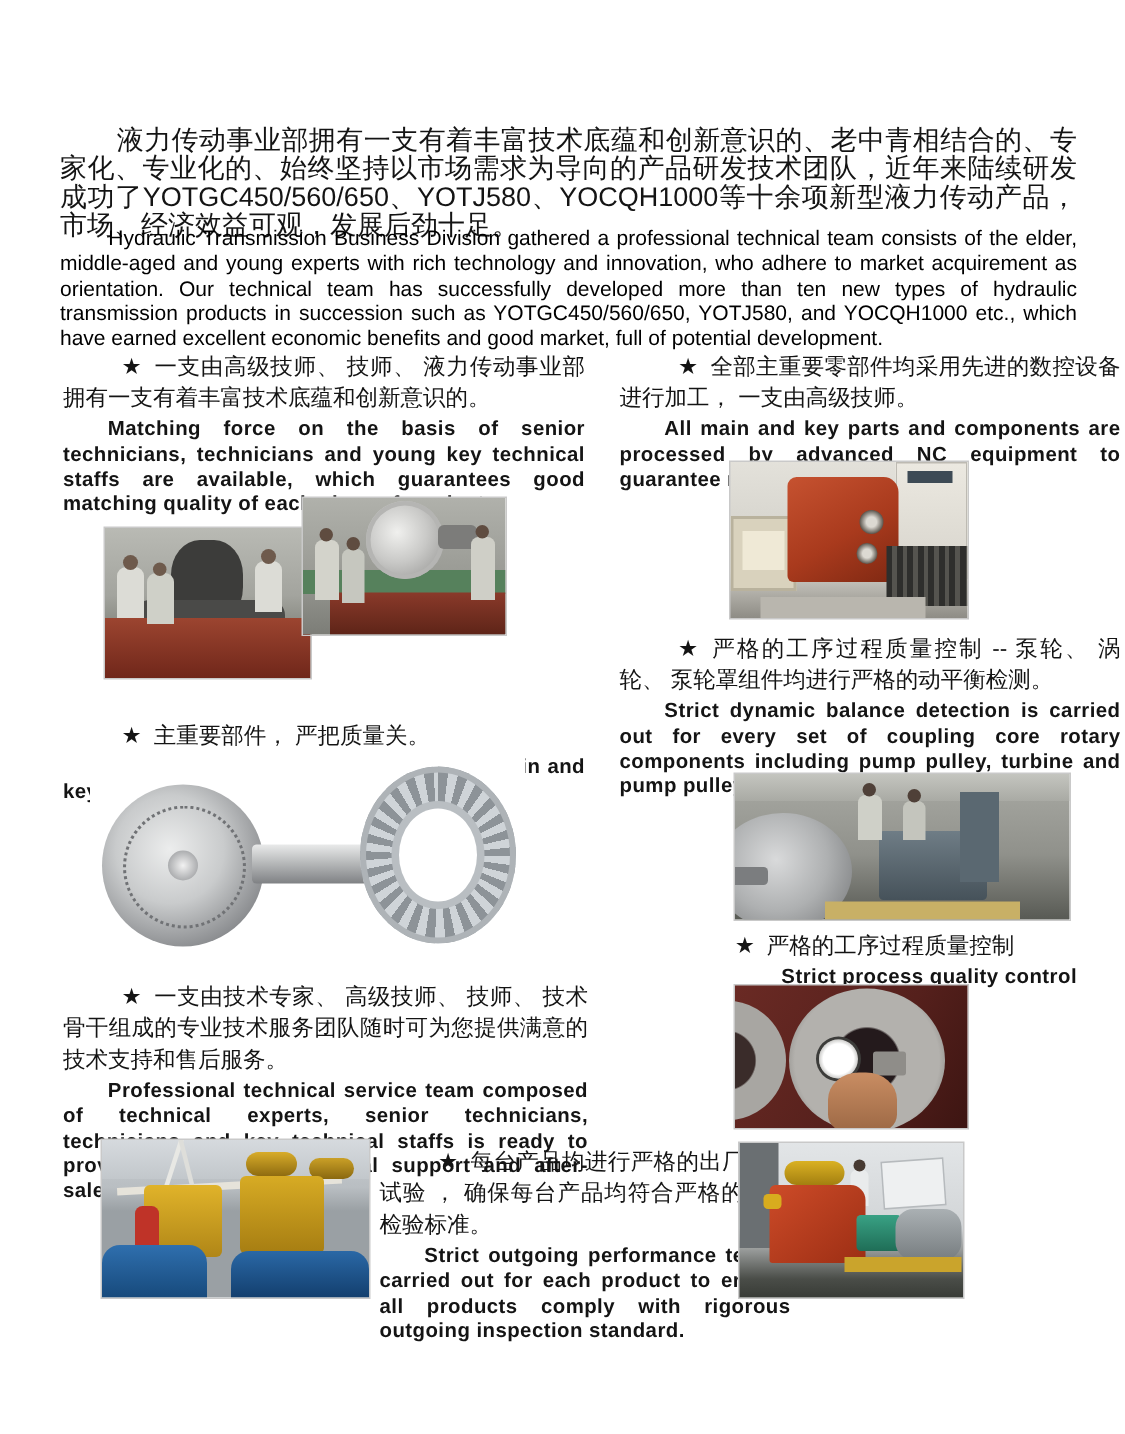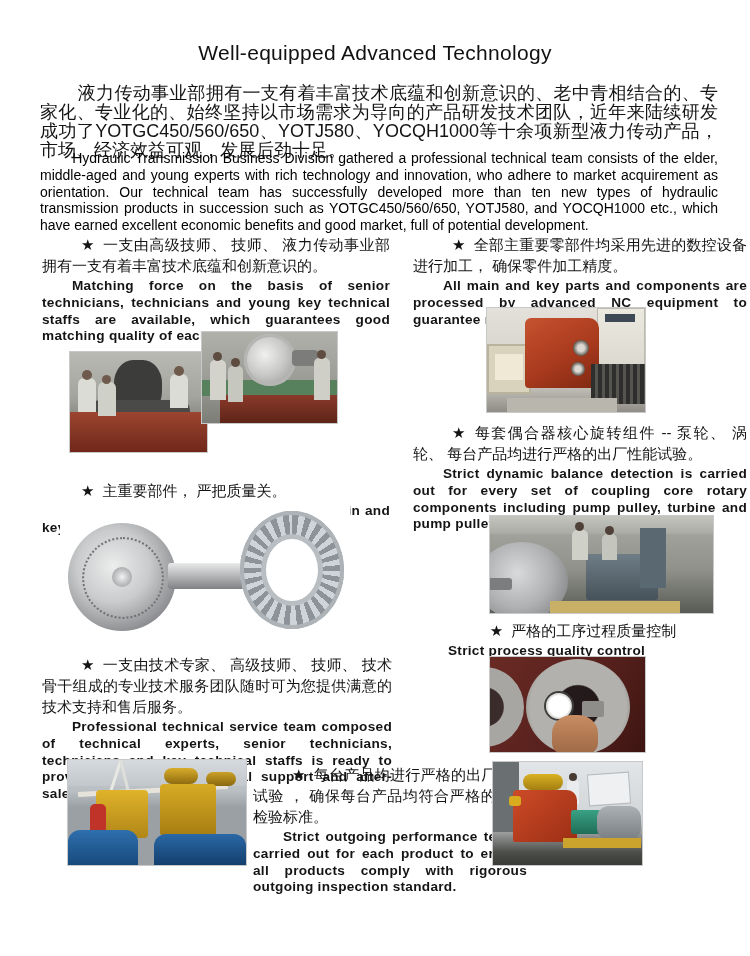--- a/index.html
+++ b/index.html
@@ -139,39 +139,38 @@
   #ph-tr .h1{left:76px;top:11px;width:8px;height:8px;background:#473a32;border-radius:50%;}
   
   #blk-l1{left:42px;top:234px;width:348px;}
   #blk-l2{left:42px;top:463px;width:348px;margin-top:17px;}
   #blk-l3{left:42px;top:654px;width:350px;}
   #blk-r1{left:413px;top:234px;width:334px;}
   #blk-r2{left:413px;top:422px;width:334px;}
   #blk-r3{left:448px;top:620px;width:270px;}
   #blk-bottom{left:253px;top:764px;width:274px;}
   #blk-r3 .cn{text-align:center;text-indent:0;}
-  #blk-r3 .en{text-align:left;text-indent:0;}
+  #blk-r3 .en{text-align:right;text-indent:0;}
 </style>
 </head>
 <body>
 
 <div id="page">
 
-  <div class="abs" id="subtitle">Well-equipped  Advanced Technology</div>
 
   <p class="abs para-cn" id="intro-cn">液力传动事业部拥有一支有着丰富技术底蕴和创新意识的、老中青相结合的、专家化、专业化的、始终坚持以市场需求为导向的产品研发技术团队，近年来陆续研发成功了YOTGC450/560/650、YOTJ580、YOCQH1000等十余项新型液力传动产品，市场、经济效益可观，发展后劲十足。</p>
   <p class="abs para-en" id="intro-en">Hydraulic Transmission Business Division gathered a professional technical team consists of the elder, middle-aged and young experts with rich technology and innovation, who adhere to market acquirement as orientation. Our technical team has successfully developed more than ten new types of hydraulic transmission products in succession such as YOTGC450/560/650, YOTJ580, and YOCQH1000 etc., which have earned excellent economic benefits and good market, full of potential development.</p>
 
   <div class="abs" id="blk-l1">
     <p class="cn"><span class="star">★</span><span>一支由高级技师、 技师、 液力传动事业部拥有一支有着丰富技术底蕴和创新意识的。</span></p>
     <p class="en">Matching force on the basis of senior technicians, technicians and young key technical staffs are available, which guarantees good matching quality of each piece of products.</p>
   </div>
 
   <div class="abs" id="blk-r1">
-    <p class="cn"><span class="star">★</span><span>全部主重要零部件均采用先进的数控设备进行加工， 确保零件加工精度。</span></p>
+    <p class="cn"><span class="star">★</span><span>全部主重要零部件均采用先进的数控设备进行加工， 一支由高级技师。</span></p>
     <p class="en">All main and key parts and components are processed by advanced NC equipment to guarantee machining accuracy.</p>
   </div>
 
   <div class="ph" id="ph-a1">
     <div class="gear"></div>
     <div class="gear2"></div>
     <div class="bench"></div>
     <div class="w1"></div>
     <div class="w2"></div>
     <div class="w3"></div>
@@ -203,21 +202,21 @@
     <div class="grill"></div>
     <div class="base"></div>
   </div>
 
   <div class="abs" id="blk-l2">
     <p class="cn"><span class="star">★</span><span>主重要部件， 严把质量关。</span></p>
     <p class="en">Strict quality management applies to main and key parts and components.</p>
   </div>
 
   <div class="abs" id="blk-r2">
-    <p class="cn"><span class="star">★</span><span>每套偶合器核心旋转组件 -- 泵轮、 涡轮、 每台产品均进行严格的出厂性能试验。</span></p>
+    <p class="cn"><span class="star">★</span><span>严格的工序过程质量控制 -- 泵轮、 涡轮、 泵轮罩组件均进行严格的动平衡检测。</span></p>
     <p class="en">Strict dynamic balance detection is carried out for every set of coupling core rotary components including pump pulley, turbine and pump pulley casing.</p>
   </div>
 
   <div class="ph" id="ph-parts">
     <div class="disc"></div>
     <div class="boltring"></div>
     <div class="hub"></div>
     <div class="shaft"></div>
     <div class="shaft2"></div>
     <div class="ring"></div>

